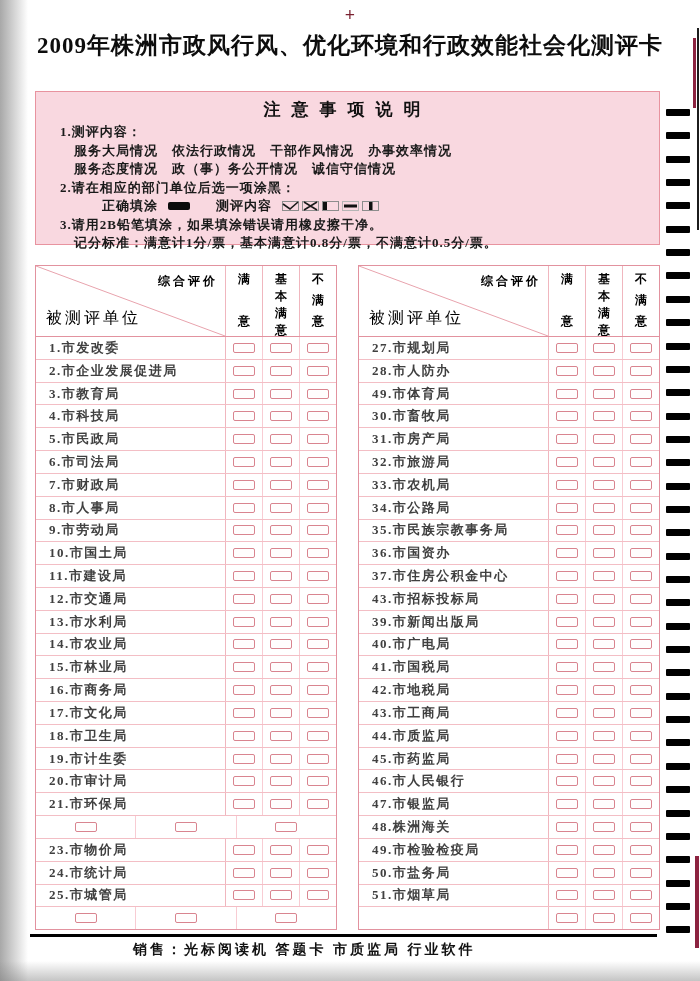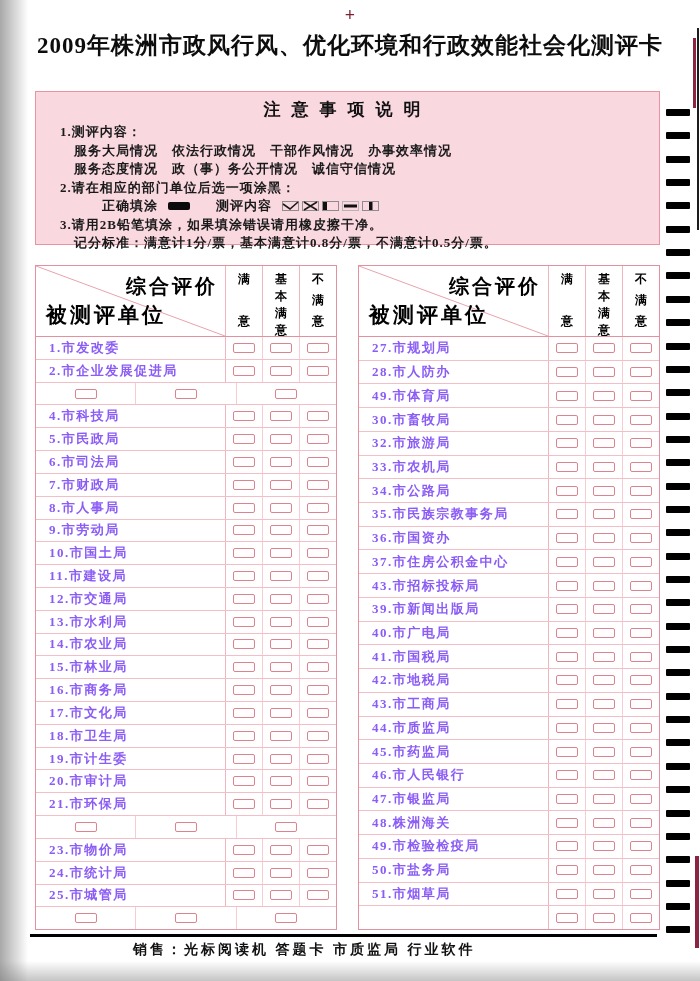--- a/index.html
+++ b/index.html
@@ -33,32 +33,32 @@
   .wrong-marks { display:inline-flex; align-items:center; gap:3px; margin-left:10px; }
   .wrong-marks svg { display:block; }
 
   .survey-table { position:absolute; top:265px; width:302px; height:665px;
     border:1px solid var(--table-border); box-sizing:border-box; background:#fff;
     display:flex; flex-direction:column; }
   .tbl-left { left:35px; } .tbl-right { left:358px; }
   .t-header { display:flex; height:70px; flex:0 0 70px; border-bottom:1px solid var(--table-border); }
   .corner-cell { position:relative; width:190px; box-sizing:border-box; border-right:1px solid var(--grid); }
   .corner-cell svg { position:absolute; left:0; top:0; }
-  .corner-top { position:absolute; top:7px; right:7px; font-size:20px; font-weight:bold; letter-spacing:3px; }
-  .corner-bottom { position:absolute; bottom:7px; left:10px; font-size:21px; font-weight:bold; letter-spacing:3px; }
+  .corner-top { position:absolute; top:7px; right:7px; font-size:12px; font-weight:bold; letter-spacing:3px; }
+  .corner-bottom { position:absolute; bottom:7px; left:10px; font-size:16px; font-weight:normal; letter-spacing:3px; }
   .rating-col { flex:1; display:flex; flex-direction:column; align-items:center;
     justify-content:space-between; padding:5px 0 6px 0; font-size:12px; font-weight:bold;
     border-right:1px solid var(--grid); box-sizing:border-box; }
   .rating-col:last-child { border-right:none; }
   .t-body { display:flex; flex-direction:column; flex:1; }
   .t-row { flex:1; display:flex; border-bottom:1px solid var(--row-line); box-sizing:border-box; }
   .t-row:last-child { border-bottom:none; }
   .unit-cell { width:190px; box-sizing:border-box; border-right:1px solid var(--grid);
     display:flex; align-items:center; padding-left:13px; font-size:13px; font-weight:bold;
-    letter-spacing:1.5px; color:#8b5cf6; white-space:nowrap; overflow:hidden; }
+    letter-spacing:1.5px; color:#404040; white-space:nowrap; overflow:hidden; }
   .bubble-cell { flex:1; display:flex; align-items:center; justify-content:center;
     border-right:1px solid #f8ccd3; box-sizing:border-box; }
   .bubble-cell:last-child { border-right:none; }
   .bubble { width:20px; height:8px; border:1px solid var(--bubble-border);
     border-radius:2px; background:#fffdfd; box-shadow: inset 0 0 0 1px rgba(255,255,255,.6); }
 
   .footer-line { position:absolute; left:30px; top:934px; width:627px; height:3px; background:#000; }
   .footer-text { position:absolute; left:133px; top:941px; font-size:14px; font-weight:bold;
     letter-spacing:3px; color:#111; }
 
@@ -159,20 +159,21 @@
             <div class="bubble"></div>
           </div>
           <div class="bubble-cell">
             <div class="bubble"></div>
           </div>
           <div class="bubble-cell">
             <div class="bubble"></div>
           </div>
         </div>
         <div class="t-row">
+          <div class="unit-cell">3.市教育局</div>
           <div class="bubble-cell">
             <div class="bubble"></div>
           </div>
           <div class="bubble-cell">
             <div class="bubble"></div>
           </div>
           <div class="bubble-cell">
             <div class="bubble"></div>
           </div>
         </div>
@@ -510,20 +511,32 @@
           </div>
           <div class="bubble-cell">
             <div class="bubble"></div>
           </div>
           <div class="bubble-cell">
             <div class="bubble"></div>
           </div>
         </div>
         <div class="t-row">
           <div class="unit-cell">30.市畜牧局</div>
+          <div class="bubble-cell">
+            <div class="bubble"></div>
+          </div>
+          <div class="bubble-cell">
+            <div class="bubble"></div>
+          </div>
+          <div class="bubble-cell">
+            <div class="bubble"></div>
+          </div>
+        </div>
+        <div class="t-row">
+          <div class="unit-cell">31.市房产局</div>
           <div class="bubble-cell">
             <div class="bubble"></div>
           </div>
           <div class="bubble-cell">
             <div class="bubble"></div>
           </div>
           <div class="bubble-cell">
             <div class="bubble"></div>
           </div>
         </div>

